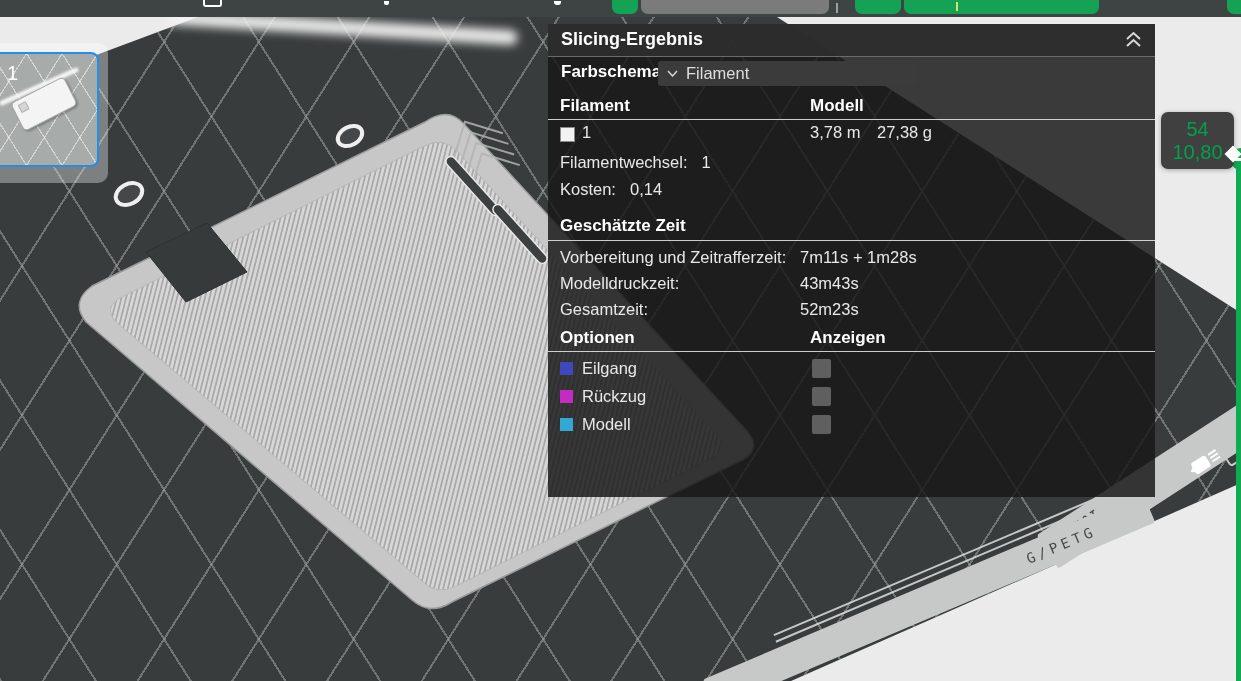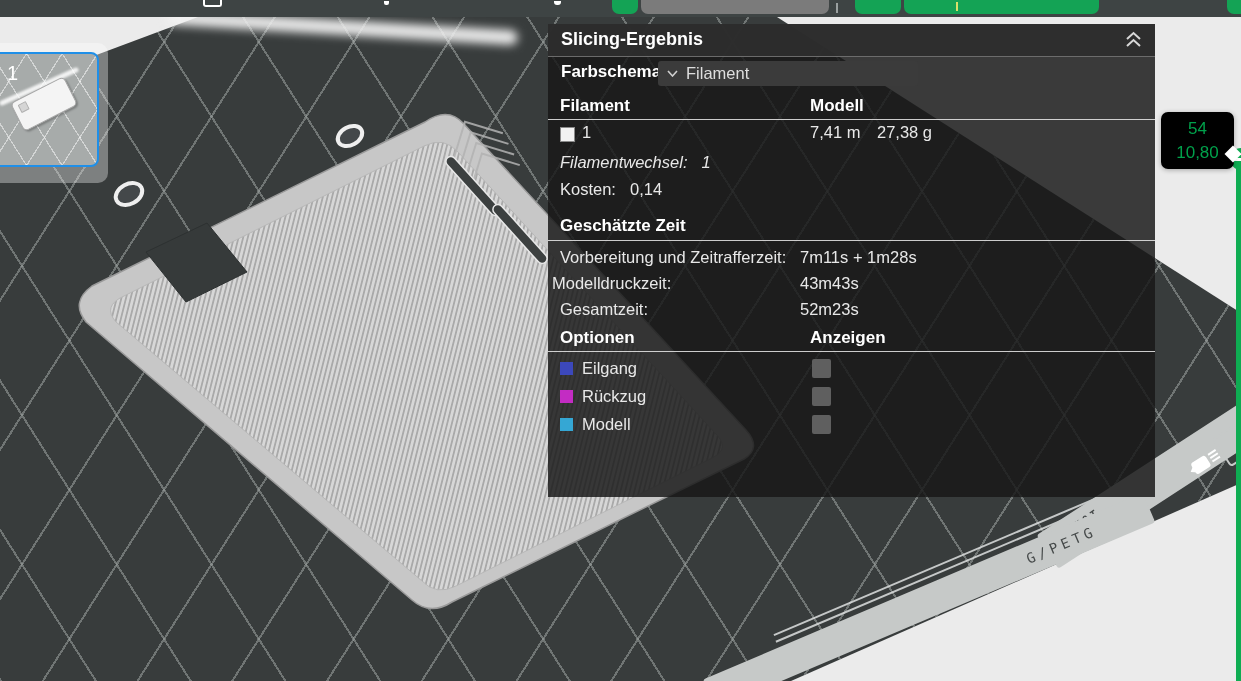--- a/index.html
+++ b/index.html
@@ -79,22 +79,22 @@
   .opt-row{position:absolute;left:0;width:100%;height:28px;}
   .opt-row .swatch{top:7px;}
   .opt-row .olbl{position:absolute;left:34px;top:4px;}
   .checkbox{position:absolute;left:264px;top:4px;width:19px;height:19px;background:#5f5f5f;border-radius:2px;cursor:pointer;}
   .checkbox svg{position:absolute;left:1px;top:1px;}
   .kv{position:absolute;display:flex;gap:14px;white-space:nowrap;}
   
   .layer-bar{position:absolute;left:1236px;top:158px;width:5px;height:523px;background:#0eac52;z-index:30;cursor:pointer;}
   .layer-handle{position:absolute;left:1230px;top:148px;width:22px;height:22px;border-radius:50%;background:#0eac52;z-index:31;cursor:pointer;}
   .layer-handle::after{content:"";position:absolute;left:4px;top:10px;width:9px;height:3px;background:#fff;border-radius:1px;}
-  .layer-tooltip{position:absolute;left:1161px;top:112px;width:73px;height:57px;background:#000000;border-radius:7px;
-    box-shadow:0 1px 5px rgba(0,0,0,.3);z-index:32;color:#00a14b;text-align:center;font-size:17px;}
+  .layer-tooltip{position:absolute;left:1161px;top:112px;width:73px;height:57px;background:#404040;border-radius:7px;
+    box-shadow:0 1px 5px rgba(0,0,0,.3);z-index:32;color:#00a14b;text-align:center;font-size:20px;}
   .layer-tooltip .tt1{margin-top:5px;line-height:24px;}
   .layer-tooltip .tt2{line-height:23px;}
   .layer-tooltip .tail{position:absolute;right:-5px;bottom:9px;width:12px;height:12px;background:#fff;transform:rotate(45deg);}
 </style>
 </head>
 <body>
 
 <div id="stage">
 
   <div class="bed"></div>
@@ -189,38 +189,38 @@
         <span class="dd-text">Filament</span>
       </div>
     </div>
 
     <span class="cell sec-head" style="left:12px;top:72px;">Filament</span>
     <span class="cell sec-head" style="left:262px;top:72px;">Modell</span>
     <div class="hline" style="top:95px;"></div>
 
     <div class="swatch" style="top: 103px; border: 1px solid rgb(138, 138, 138); background-color: rgb(242, 242, 242);"></div>
     <span class="cell" style="left:34px;top:99px;">1</span>
-    <span class="cell" style="left:262px;top:99px;">7,41 m</span>
+    <span class="cell" style="left:262px;top:99px;">3,78 m</span>
     <span class="cell" style="left:329px;top:99px;">27,38 g</span>
 
-    <div class="kv" style="left:12px;top:129px;font-style:italic;">
+    <div class="kv" style="left:12px;top:129px;">
       <span>Filamentwechsel:</span>
       <span>1</span>
     </div>
     <div class="kv" style="left:12px;top:156px;">
       <span>Kosten:</span>
       <span>0,14</span>
     </div>
 
     <span class="cell sec-head" style="left:12px;top:192px;">Geschätzte Zeit</span>
     <div class="hline" style="top:216px;"></div>
 
     <span class="cell" style="left:12px;top:224px;">Vorbereitung und Zeitrafferzeit:</span>
     <span class="cell" style="left:252px;top:224px;">7m11s + 1m28s</span>
-    <span class="cell" style="left:4px;top:250px;">Modelldruckzeit:</span>
+    <span class="cell" style="left:12px;top:250px;">Modelldruckzeit:</span>
     <span class="cell" style="left:252px;top:250px;text-align:center;">43m43s</span>
     <span class="cell" style="left:12px;top:276px;">Gesamtzeit:</span>
     <span class="cell" style="left:252px;top:276px;">52m23s</span>
 
     <span class="cell sec-head" style="left:12px;top:304px;">Optionen</span>
     <span class="cell sec-head" style="left:262px;top:304px;">Anzeigen</span>
     <div class="hline" style="top:327px;"></div>
 
     <div class="opt-row" style="top:331px;">
       <div class="swatch" style="background-color: rgb(60, 72, 187);"></div>

